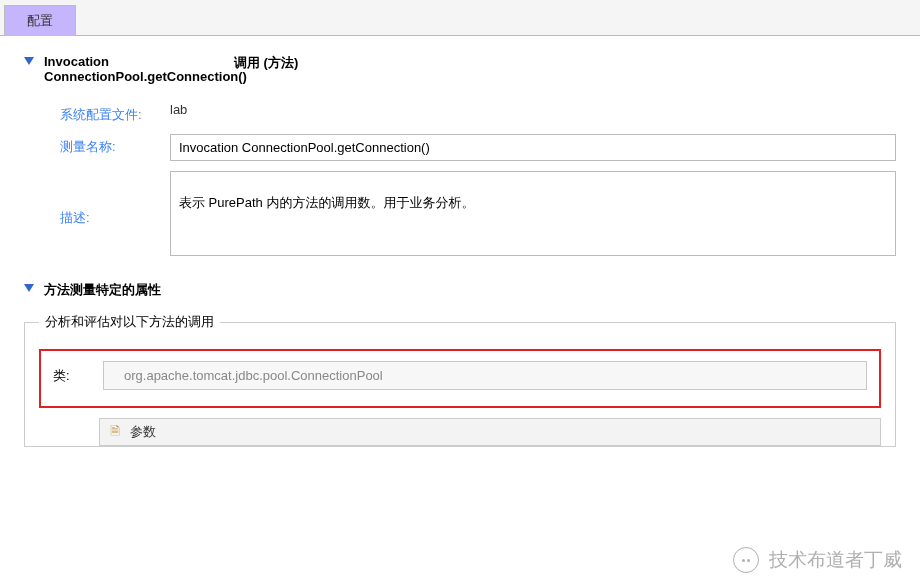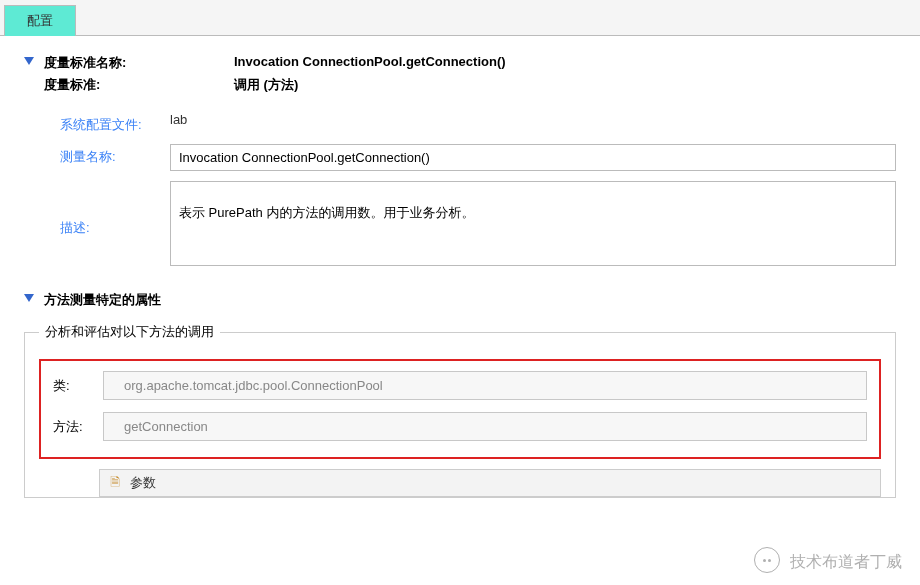--- a/index.html
+++ b/index.html
@@ -16,21 +16,21 @@
       display: flex;
       border-bottom: 1px solid #bbb;
       background: #f5f5f5;
       padding-top: 4px;
       padding-left: 4px;
     }
     .tab {
       padding: 6px 22px;
       border: 1px solid #bbb;
       border-bottom: none;
-      background: #5eead4;
+      background: #c4b5fd;
       margin-right: 2px;
       position: relative;
       top: 1px;
     }
     .content { padding: 18px 24px 0 24px; }
     .section { margin-bottom: 22px; }
     .section-header {
       display: flex;
       align-items: flex-start;
       gap: 10px;
@@ -127,24 +127,24 @@
       display: inline-flex;
       align-items: center; justify-content: center;
       color: #c78c2c;
       font-size: 12px;
     }
     .watermark {
       position: absolute;
       right: 18px;
       bottom: 12px;
       display: flex;
-      align-items: flex-end;
+      align-items: center;
       gap: 10px;
       color: #b0b0b0;
-      font-size: 16px;
+      font-size: 19px;
     }
     .wm-circle {
       width: 26px; height: 26px;
       border: 1.5px solid #b0b0b0;
       border-radius: 50%;
       display: flex;
       align-items: center;
       justify-content: center;
     }
     .wm-dots {
@@ -162,23 +162,21 @@
 <div class="tab-bar">
   <div class="tab">配置</div>
 </div>
 
 <div class="content">
 
   <div class="section">
     <div class="section-header">
       <div class="caret"></div>
       <div class="header-table">
-        <div>度量标准名称:</div>
         <div>Invocation ConnectionPool.getConnection()</div>
-        <div>度量标准:</div>
         <div>调用 (方法)</div>
       </div>
     </div>
 
     <div class="form-block">
       <div class="form-row">
         <div class="form-label">系统配置文件:</div>
         <div class="form-value">lab</div>
       </div>
       <div class="form-row">
@@ -203,24 +201,20 @@
     </div>
 
     <fieldset class="fieldset">
       <legend class="legend">分析和评估对以下方法的调用</legend>
 
       <div class="red-box">
         <div class="rb-row">
           <div class="rb-label">类:</div>
           <input class="readonly-input" readonly="" value="org.apache.tomcat.jdbc.pool.ConnectionPool" style="">
         </div>
-        <div class="rb-row">
-          <div class="rb-label">方法:</div>
-          <input class="readonly-input" readonly="" value="getConnection" style="">
-        </div>
       </div>
 
       <div class="table-header">
         <span class="doc-icon">🗎</span>
         <span>参数</span>
       </div>
     </fieldset>
   </div>
 
 </div>

